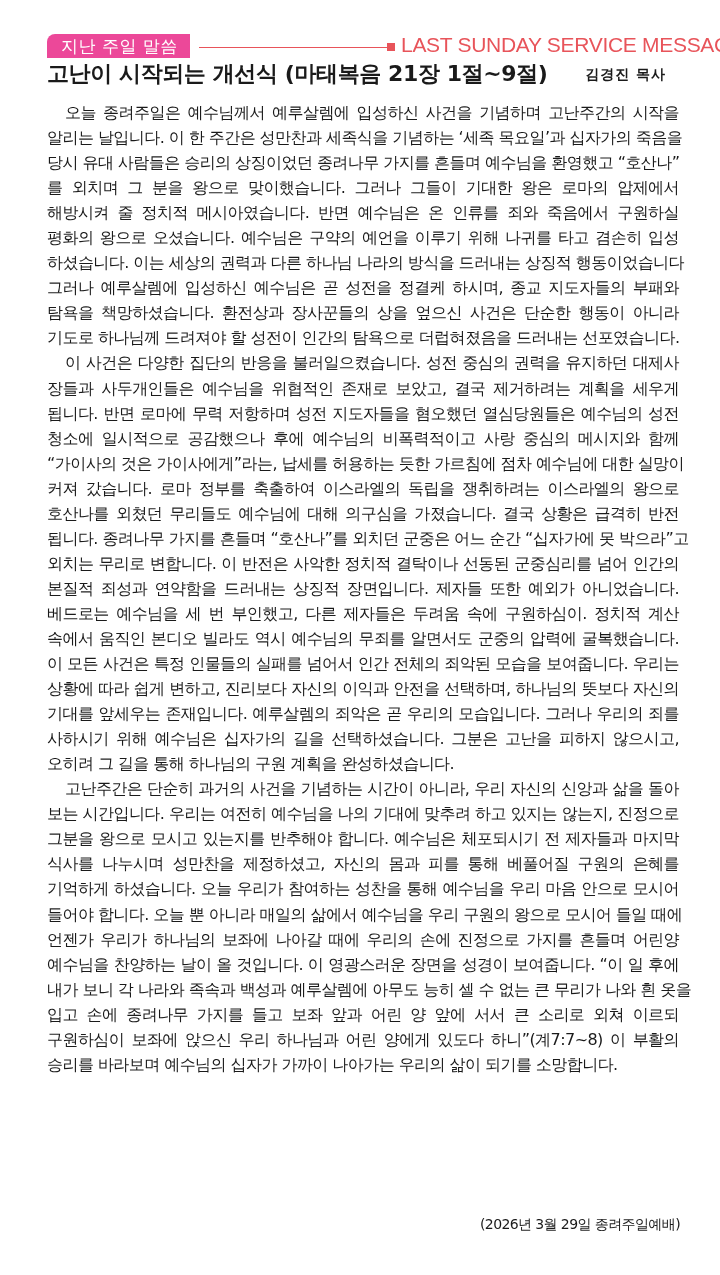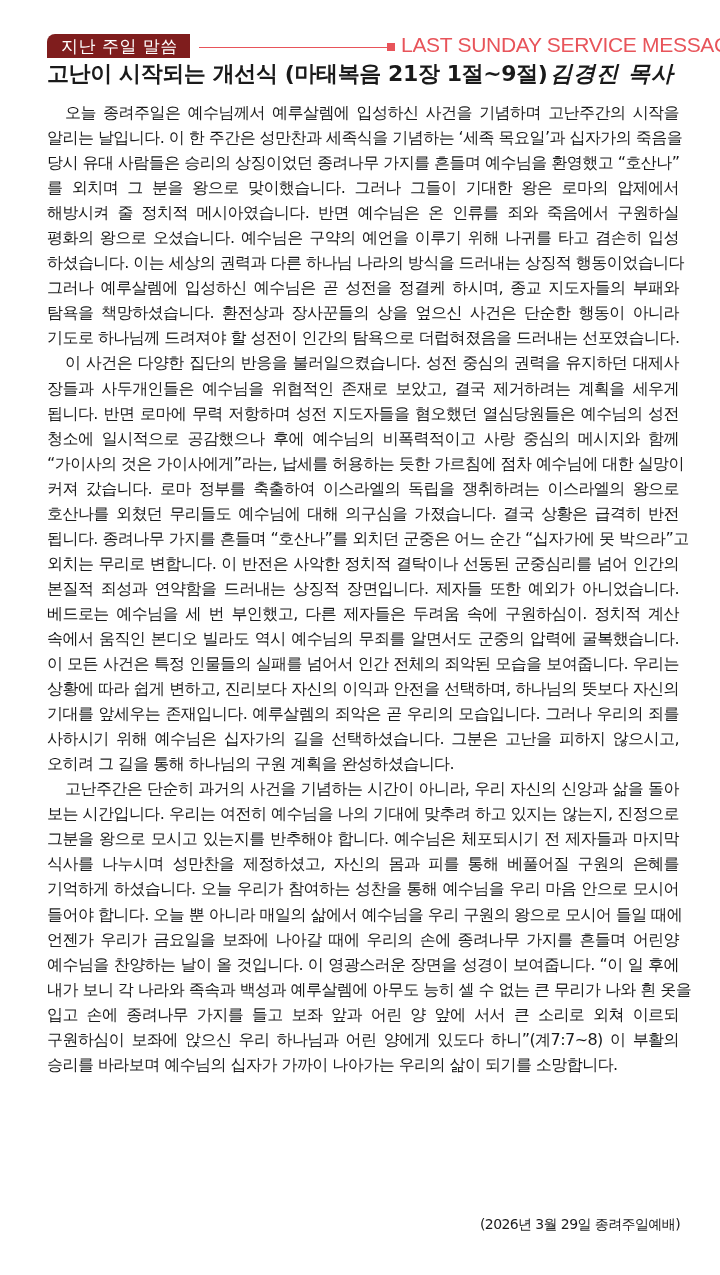--- a/index.html
+++ b/index.html
@@ -1,28 +1,28 @@
 <!DOCTYPE html>
 <html><head>
 <meta charset="utf-8">
 <style>
   html, body { margin:0; padding:0; background:#ffffff; }
   body { width:720px; height:1275px; position:relative; overflow:hidden;
          font-family:"DejaVu Sans", "Liberation Sans", sans-serif; color:#1a1a1a; }
   .header { position:absolute; left:47px; top:34px; width:633px; height:24px; }
   .badge { position:absolute; left:0; top:0; height:24px; padding:0 12px 0 14px;
-           background:#7f1d1d; color:#fff; font-size:17px; line-height:24px;
+           background:#ec4899; color:#fff; font-size:17px; line-height:24px;
            border-radius:8px 0 0 0; white-space:nowrap; letter-spacing:0.5px; }
   .connector { position:absolute; left:152px; top:13px; width:190px; height:1px; background:#e8545a; }
   .connector-dot { position:absolute; left:340px; top:9px; width:8px; height:8px; background:#e8545a; }
   .eng-title { position:absolute; left:354px; top:-1px; color:#e8545a; font-family:"Liberation Sans", sans-serif;
                font-size:21px; line-height:24px; white-space:nowrap; letter-spacing:-0.3px; }
   .title-row { position:absolute; left:47px; top:62px; width:633px; height:24px; }
   .sermon-title { position:absolute; left:0; top:0; font-size:22px; font-weight:bold; line-height:24px; white-space:nowrap; letter-spacing:-0.4px; }
-  .preacher { position:absolute; right:6px; top:0; font-size:22px; font-weight:bold; line-height:24px; white-space:nowrap; letter-spacing:1px;font-style:italic;}
+  .preacher { position:absolute; right:14px; top:0; font-size:14px; font-weight:bold; line-height:24px; white-space:nowrap; letter-spacing:1px;}
   .body { position:absolute; left:47px; top:100px; width:632px; }
   .line { font-size:16px; line-height:25.05px; height:25.05px; white-space:nowrap; letter-spacing:-0.55px;
           text-align:justify; text-align-last:justify; overflow:visible; }
   .line.last { text-align-last:left; }
   .line.indent { padding-left:18px; }
   .date { position:absolute; right:40px; top:1213px; font-size:14px; line-height:22px; white-space:nowrap; letter-spacing:-0.6px; }
 </style>
 </head>
 <body>
 
@@ -65,21 +65,21 @@
     <div class="line">상황에 따라 쉽게 변하고, 진리보다 자신의 이익과 안전을 선택하며, 하나님의 뜻보다 자신의</div>
     <div class="line">기대를 앞세우는 존재입니다. 예루살렘의 죄악은 곧 우리의 모습입니다. 그러나 우리의 죄를</div>
     <div class="line">사하시기 위해 예수님은 십자가의 길을 선택하셨습니다. 그분은 고난을 피하지 않으시고,</div>
     <div class="line last">오히려 그 길을 통해 하나님의 구원 계획을 완성하셨습니다.</div>
     <div class="line indent">고난주간은 단순히 과거의 사건을 기념하는 시간이 아니라, 우리 자신의 신앙과 삶을 돌아</div>
     <div class="line">보는 시간입니다. 우리는 여전히 예수님을 나의 기대에 맞추려 하고 있지는 않는지, 진정으로</div>
     <div class="line">그분을 왕으로 모시고 있는지를 반추해야 합니다. 예수님은 체포되시기 전 제자들과 마지막</div>
     <div class="line">식사를 나누시며 성만찬을 제정하셨고, 자신의 몸과 피를 통해 베풀어질 구원의 은혜를</div>
     <div class="line">기억하게 하셨습니다. 오늘 우리가 참여하는 성찬을 통해 예수님을 우리 마음 안으로 모시어</div>
     <div class="line">들어야 합니다. 오늘 뿐 아니라 매일의 삶에서 예수님을 우리 구원의 왕으로 모시어 들일 때에</div>
-    <div class="line">언젠가 우리가 금요일을 보좌에 나아갈 때에 우리의 손에 종려나무 가지를 흔들며 어린양</div>
+    <div class="line">언젠가 우리가 하나님의 보좌에 나아갈 때에 우리의 손에 진정으로 가지를 흔들며 어린양</div>
     <div class="line">예수님을 찬양하는 날이 올 것입니다. 이 영광스러운 장면을 성경이 보여줍니다. “이 일 후에</div>
     <div class="line">내가 보니 각 나라와 족속과 백성과 예루살렘에 아무도 능히 셀 수 없는 큰 무리가 나와 흰 옷을</div>
     <div class="line">입고 손에 종려나무 가지를 들고 보좌 앞과 어린 양 앞에 서서 큰 소리로 외쳐 이르되</div>
     <div class="line">구원하심이 보좌에 앉으신 우리 하나님과 어린 양에게 있도다 하니”(계7:7~8) 이 부활의</div>
     <div class="line last">승리를 바라보며 예수님의 십자가 가까이 나아가는 우리의 삶이 되기를 소망합니다.</div>
   </div>
 
 <div class="date">(2026년 3월 29일 종려주일예배)</div>
 
 </body></html>

